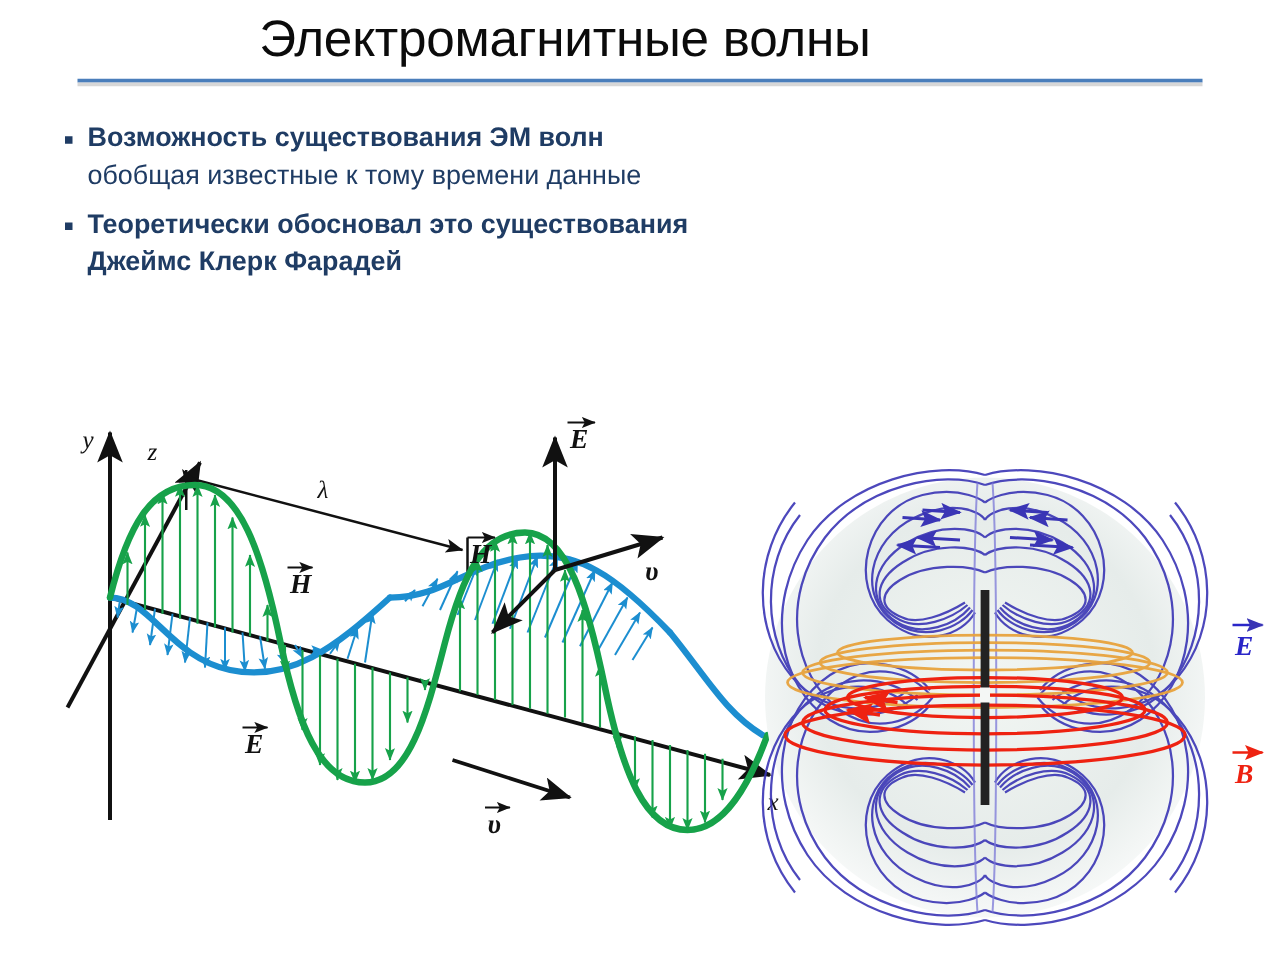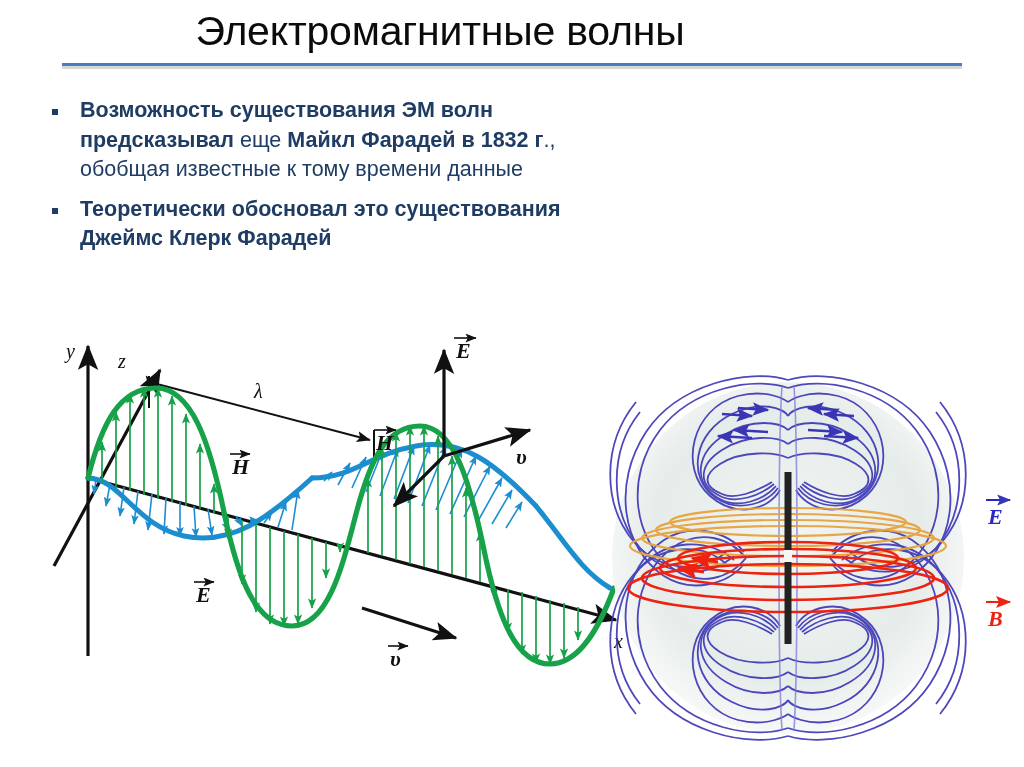--- a/index.html
+++ b/index.html
@@ -24,20 +24,21 @@
     top: 6px;
     width: 880px;
     text-align: center;
     font-family: "Liberation Sans", sans-serif;
     font-size: 41px;
     font-weight: 400;
     color: #0b0b0b;
     letter-spacing: -0.2px;
     line-height: 50px;
     white-space: nowrap;
+    padding-left: 12px;
   }
   .title-rule {
     position: absolute;
     left: 62px;
     top: 63px;
     width: 900px;
     height: 3px;
     background: #4a7ebb;
   }
   .title-rule-shadow {
@@ -54,21 +55,20 @@
   .body-block {
     position: absolute;
     left: 52px;
     top: 96px;
     width: 640px;
   }
   .bullet-row {
     display: flex;
     align-items: flex-start;
     margin-bottom: 2px;
-    gap: 10px;
   }
   .bullet-marker {
     flex: 0 0 auto;
     width: 18px;
     padding-top: 13px;
     line-height: 0;
   }
   .bullet-marker i {
     display: inline-block;
     width: 6px;
@@ -122,23 +122,20 @@
 <div class="title-rule"></div>
 <div class="title-rule-shadow"></div>
 
 <div class="body-block">
 
   <div class="bullet-row">
     <div class="bullet-marker"><i></i></div>
     <div class="bullet-text">
       <div>
         <span class="b">Возможность существования ЭМ волн</span>
-      </div>
-      <div>
-        <span class="b">предсказывал </span><span class="r">еще </span><span class="b">Майкл Фарадей в 1832 г</span><span class="r">.,</span>
       </div>
       <div>
         <span class="r">обобщая известные к тому времени данные</span>
       </div>
     </div>
   </div>
 
   <div class="bullet-gap"></div>
 
   <div class="bullet-row">

